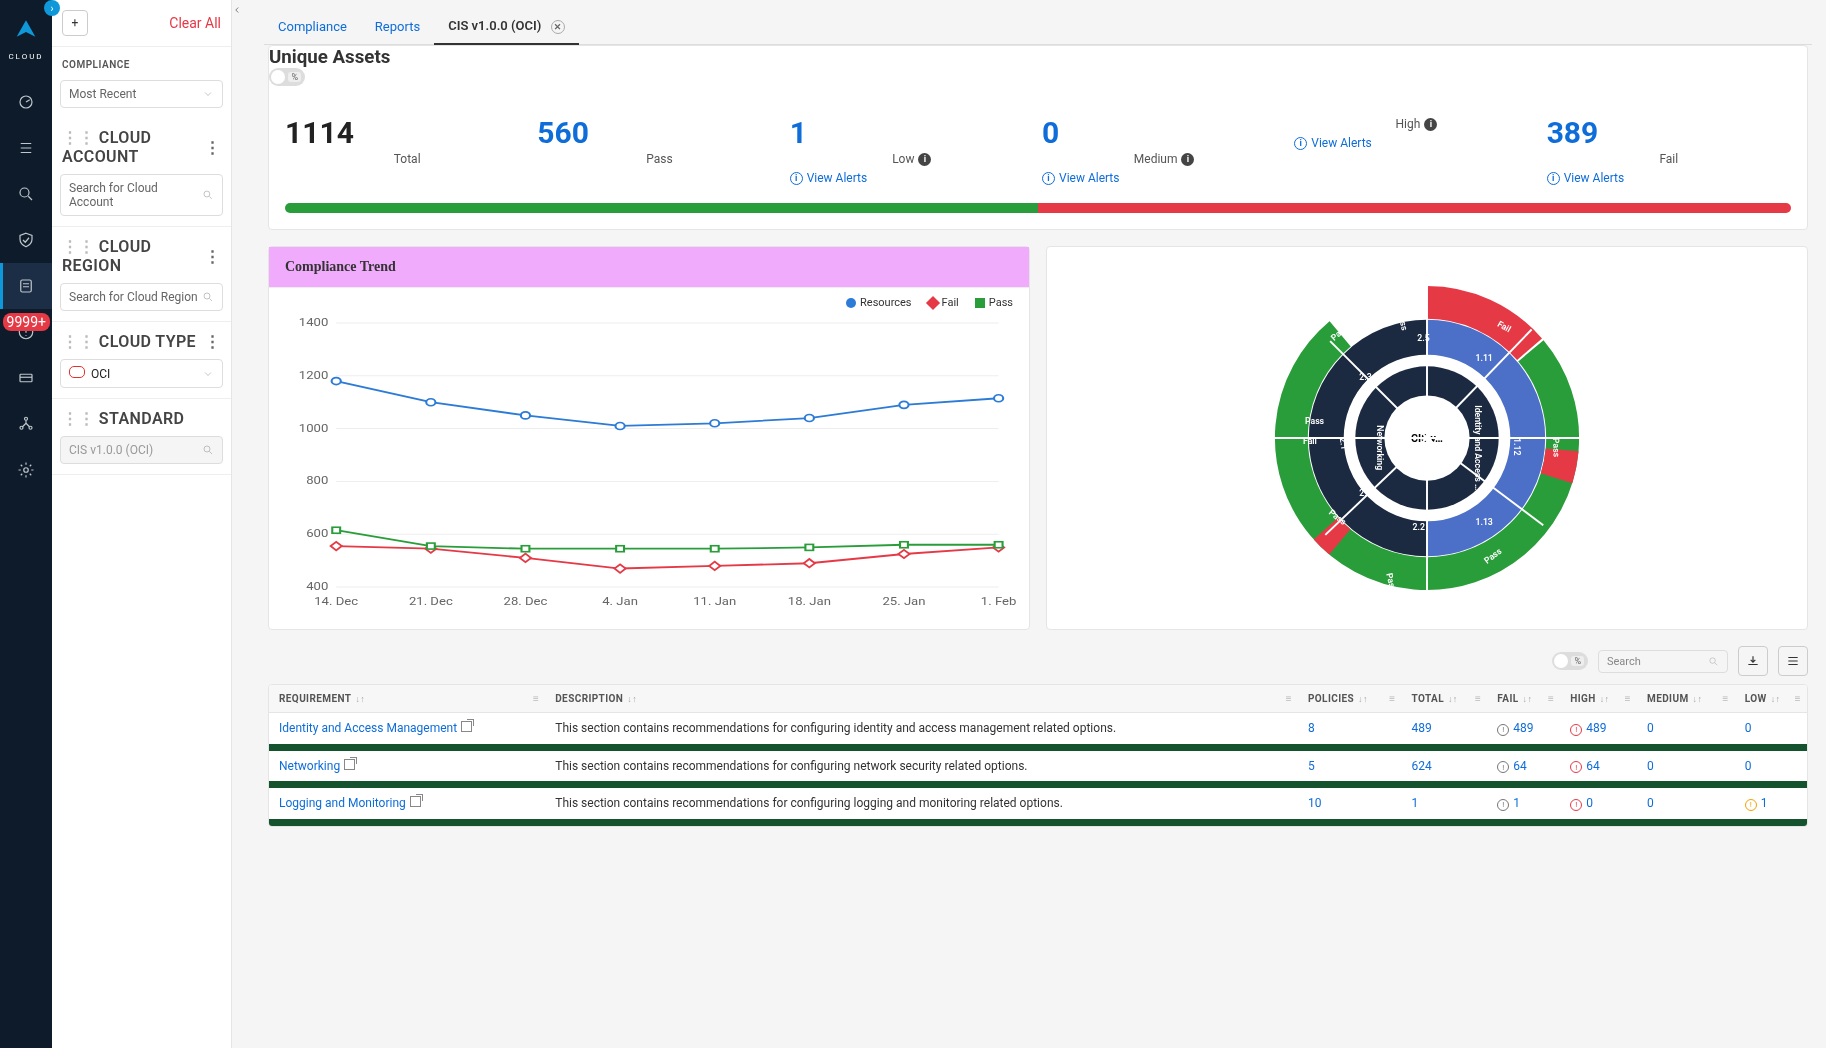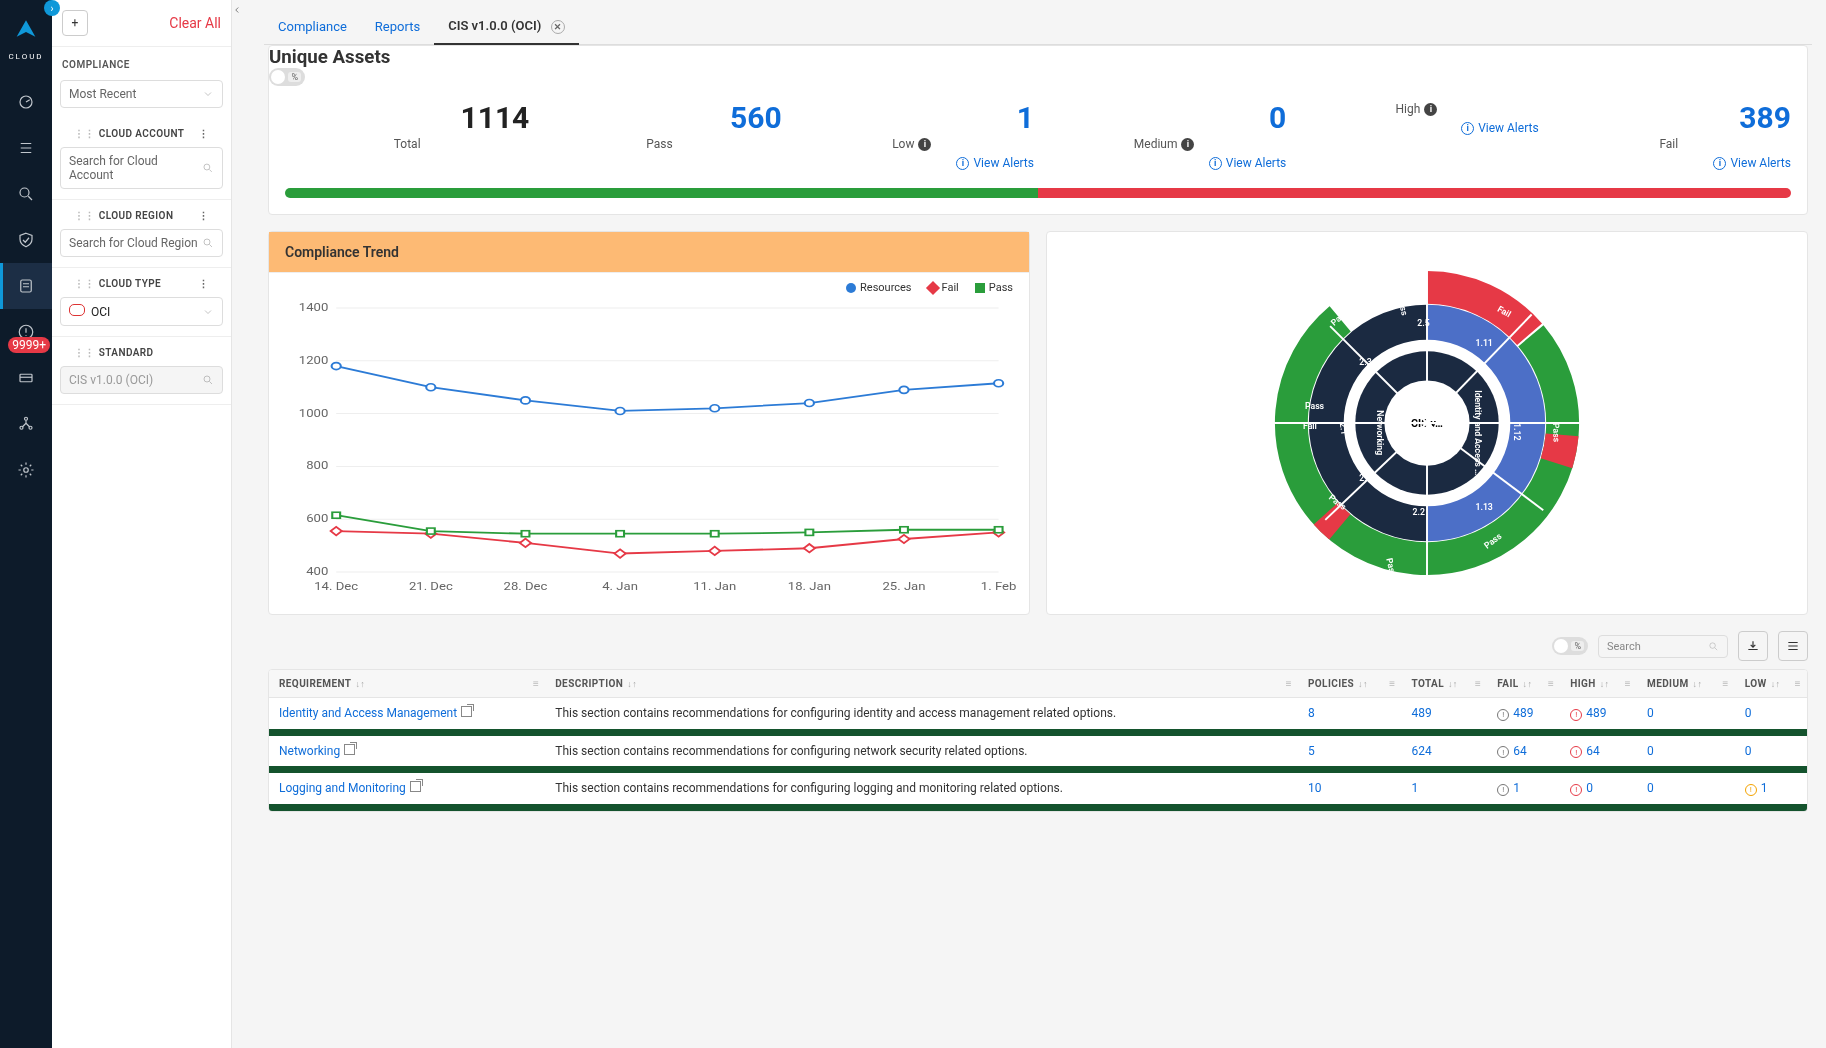--- a/index.html
+++ b/index.html
@@ -7,32 +7,32 @@
 
 
 .rail { width: 52px; background: #0d1b2a; display: flex; flex-direction: column; align-items: center; padding-top: 8px; color: #fff; position: relative; }
 .rail .logo { width: 32px; height: 32px; margin: 8px 0 4px; display: flex; align-items: center; justify-content: center; }
 .rail .logo svg { width: 28px; height: 28px; fill: #0f98d9; }
 .rail .logo-text { font-size: 8px; letter-spacing: 2px; color: #fff; margin-bottom: 18px; }
 .rail .rail-icon { width: 52px; height: 46px; display: flex; align-items: center; justify-content: center; cursor: pointer; position: relative; }
 .rail .rail-icon svg { width: 18px; height: 18px; stroke: #c0c6cc; fill: none; stroke-width: 1.6; }
 .rail .rail-icon.active { background: #1c2e45; }
 .rail .rail-icon.active::before { content:""; position:absolute; left:0; top:0; bottom:0; width:3px; background:#0f98d9; }
-.rail .badge { position: absolute; top: 4px; right: 2px; background: #e63946; color:#fff; font-size:12px; padding:1px 4px; border-radius: 8px; margin-top: 24px; }
+.rail .badge { position: absolute; top: 4px; right: 2px; background: #e63946; color:#fff; font-size:14px; padding:1px 4px; border-radius: 8px; }
 .rail .corner { position: absolute; top: 0; right: -8px; background:#0f98d9; width:16px; height:16px; border-radius:50%; font-size:10px; color:#fff; display:flex; align-items:center; justify-content:center; }
 
 
 .filters { width: 180px; background: #fff; border-right: 1px solid #e5e5e5; display:flex; flex-direction:column; font-size:12px; }
 .filters .top { display:flex; align-items:center; justify-content:space-between; padding:10px 10px; border-bottom:1px solid #eee; }
 .filters .plus-btn { width:26px; height:26px; border:1px solid #ccc; border-radius:4px; display:flex; align-items:center; justify-content:center; cursor:pointer; }
 .filters .clear { color:#e63946; font-size:14px; cursor:pointer; }
 .filters .section-title { padding:12px 10px 6px; font-size:10px; letter-spacing:0.5px; color:#555; font-weight:600; }
 .filters .select-row, .filters .search-row { margin:4px 8px 10px; border:1px solid #ddd; border-radius:4px; padding:6px 8px; display:flex; align-items:center; justify-content:space-between; color:#666; }
 .filters .filter-block { border-bottom: 1px solid #eee; }
-.filters .filter-hd { display:flex; align-items:center; justify-content:space-between; padding:10px 22px 4px; color:#444; font-size:10px; font-weight:600; letter-spacing:0.4px; }
+.filters .filter-hd { display:flex; align-items:center; justify-content:space-between; padding:10px 10px 4px; color:#444; font-size:16px; font-weight:600; letter-spacing:0.4px; }
 .filters .drag { color:#bbb; margin-right:4px; }
 .filters .dots { color:#666; cursor:pointer; font-weight:bold; }
 .filters .search-row svg, .filters .select-row svg { width:12px; height:12px; stroke:#888; fill:none; }
 .filters .select-row.oci { color:#222; }
 .filters .select-row.disabled { background:#f5f5f5; color:#999; }
 
 
 .main { flex:1; display:flex; flex-direction:column; overflow:hidden; padding-left: 8px;}
 .tabs { display:flex; align-items:center; gap:0; border-bottom:1px solid #ddd; margin:10px 14px 0 14px; }
 .tab { padding:8px 14px 10px; font-size:13px; color:#0f6dd9; cursor:pointer; position:relative; }
@@ -48,36 +48,36 @@
 
 .card { background:#fff; border:1px solid #e5e5e5; border-radius:4px; margin:0 18px 16px; }
 .card-hd { padding:12px 16px; font-size:14px; font-weight:600; color:#333; border-bottom:1px solid #eee; background:#f7f7f7; display:flex; justify-content:space-between; align-items:center;}
 
 
 .assets { display:flex; align-items:flex-start; padding:10px 16px 18px; gap:8px; position:relative; }
 .toggle { width:36px; height:18px; background:#ddd; border-radius:10px; position:relative; cursor:pointer; display:inline-flex; align-items:center;}
 .toggle::before { content:""; width:14px; height:14px; background:#fff; border-radius:50%; position:absolute; left:2px; top:2px; }
 .toggle .pct { position:absolute; right:4px; font-size:9px; color:#666; background:#eee; padding:0 3px; border-radius:3px;}
 
-.metric { flex:1; text-align:right; }
+.metric { flex:1; text-align:left;margin-top:15px; }
 .metric .big { font-size:30px; font-weight:700; color:#0f6dd9; }
 .metric.total .big { color:#222; }
 .metric .lbl { font-size:12px; color:#555; margin-top:2px; display:flex; justify-content:center; align-items:center; gap:4px;}
 .metric .view { font-size:12px; color:#0f6dd9; cursor:pointer; display:inline-flex; align-items:center; gap:4px; margin-top:2px;}
 .info-i { display:inline-flex; width:13px; height:13px; border-radius:50%; background:#444; color:#fff; font-size:9px; align-items:center; justify-content:center; font-weight:bold;}
 .bar-track { height:10px; margin:0 16px 16px; border-radius:6px; overflow:hidden; display:flex;}
 .bar-pass { background:#2a9d3b; }
 .bar-fail { background:#e63946; }
 
 
 .panels { display:flex; gap:16px; margin:0 18px 16px; }
 .panel { background:#fff; border:1px solid #e5e5e5; border-radius:4px; flex:1; display:flex; flex-direction:column;}
 .panel.trend { flex: 1 1 50%; }
 .panel.coverage { flex: 1 1 50%; }
-.panel .card-hd { background:#fdba74; }
+.panel .card-hd { background:#f0abfc;font-family:Liberation Serif, serif; }
 
 .legend { display:flex; justify-content:flex-end; gap:16px; font-size:11px; padding:8px 16px 0; color:#333;}
 .legend span { display:inline-flex; align-items:center; gap:4px;}
 .lg-dot { width:10px; height:10px; display:inline-block;}
 .lg-dot.res { background:#2c7bd6; border-radius:50%;}
 .lg-dot.fail { background:#e63946; transform:rotate(45deg);}
 .lg-dot.pass { background:#2a9d3b;}
 
 
 .chart-wrap { padding:4px 12px 12px; }

